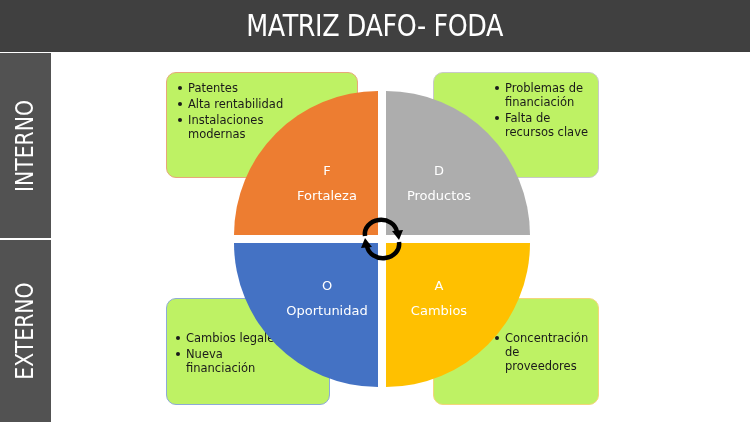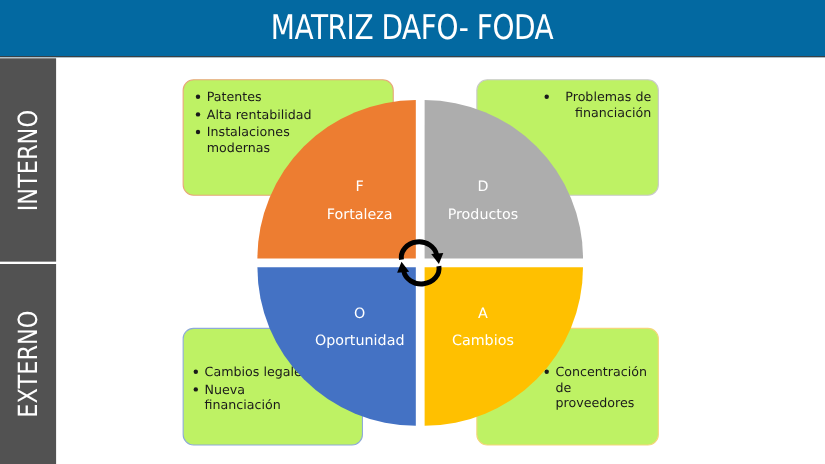--- a/index.html
+++ b/index.html
@@ -1,29 +1,29 @@
 <!DOCTYPE html>
 <html><head>
 <meta charset="utf-8">
 <style>
   html,body{margin:0;padding:0;}
   body{width:750px;height:422px;position:relative;overflow:hidden;background:#ffffff;font-family:"Liberation Sans",sans-serif;}
-  .title-bar{position:absolute;left:0;top:0;width:750px;height:52px;background:#0369a1;border-bottom:1px solid #3e3e3e;box-sizing:border-box;display:flex;align-items:center;justify-content:center;}
+  .title-bar{position:absolute;left:0;top:0;width:750px;height:52px;background:#404040;border-bottom:1px solid #3e3e3e;box-sizing:border-box;display:flex;align-items:center;justify-content:center;}
   .title-bar span{color:#ffffff;font-family:"DejaVu Sans",sans-serif;font-size:31px;font-weight:normal;letter-spacing:-0.5px;transform:scaleX(0.82);display:inline-block;line-height:1;}
   .side{position:absolute;left:0;width:51px;background:#525252;display:flex;align-items:center;justify-content:center;}
   .side.internal{top:53px;height:185px;}
   .side.external{top:240px;height:182px;}
   .side span{color:#ffffff;font-family:"DejaVu Sans",sans-serif;font-size:24px;transform:rotate(-90deg) scaleX(0.85);white-space:nowrap;display:inline-block;}
   .side-divider{position:absolute;left:0;top:238px;width:51px;height:2px;background:#ffffff;}
   .box{position:absolute;background:#bef264;border-radius:10px;box-sizing:border-box;border:1px solid;}
   .box ul{margin:0;padding:0;list-style:none;}
   .box li{position:relative;padding-left:13px;font-size:11.5px;line-height:14px;color:#1a1a1a;margin-bottom:2px;font-family:"DejaVu Sans",sans-serif;}
   .box li::before{content:"";position:absolute;left:3px;top:5px;width:4px;height:4px;border-radius:50%;background:#1a1a1a;}
   .box-f{left:166px;top:72px;width:192px;height:106px;border-color:#e8a77a;padding:8px 8px;}
-  .box-d{left:433px;top:72px;width:166px;height:106px;border-color:#c9c9c9;padding:8px 6px 0 58px;text-align:right;}
+  .box-d{left:433px;top:72px;width:166px;height:106px;border-color:#c9c9c9;padding:8px 6px 0 58px;}
   .box-o{left:166px;top:298px;width:164px;height:107px;border-color:#8eaad8;padding:32px 6px 0 6px;}
   .box-a{left:433px;top:298px;width:166px;height:107px;border-color:#f3d67a;padding:32px 6px 0 58px;}
   .circle{position:absolute;left:234px;top:91px;width:296px;height:296px;}
   .q{position:absolute;width:144px;height:144px;}
   .q-f{left:0;top:0;background:#ed7d31;border-top-left-radius:144px;}
   .q-d{left:152px;top:0;background:#adadad;border-top-right-radius:144px;}
   .q-o{left:0;top:152px;background:#4472c4;border-bottom-left-radius:144px;}
   .q-a{left:152px;top:152px;background:#ffc000;border-bottom-right-radius:144px;}
   .q-label{position:absolute;color:#ffffff;font-size:13px;text-align:center;font-family:"DejaVu Sans",sans-serif;}
   .q-label .letter{display:block;margin-bottom:10px;}
@@ -52,20 +52,21 @@
   <ul>
     <li>Patentes</li>
     <li>Alta rentabilidad</li>
     <li style="width:95px;">Instalaciones modernas</li>
   </ul>
 </div>
 
 <div class="box box-d">
   <ul>
     <li>Problemas de financiación</li>
+    <li>Falta de recursos clave</li>
   </ul>
 </div>
 
 <div class="box box-o">
   <ul>
     <li>Cambios legales</li>
     <li style="width:80px;">Nueva financiación</li>
   </ul>
 </div>
 

